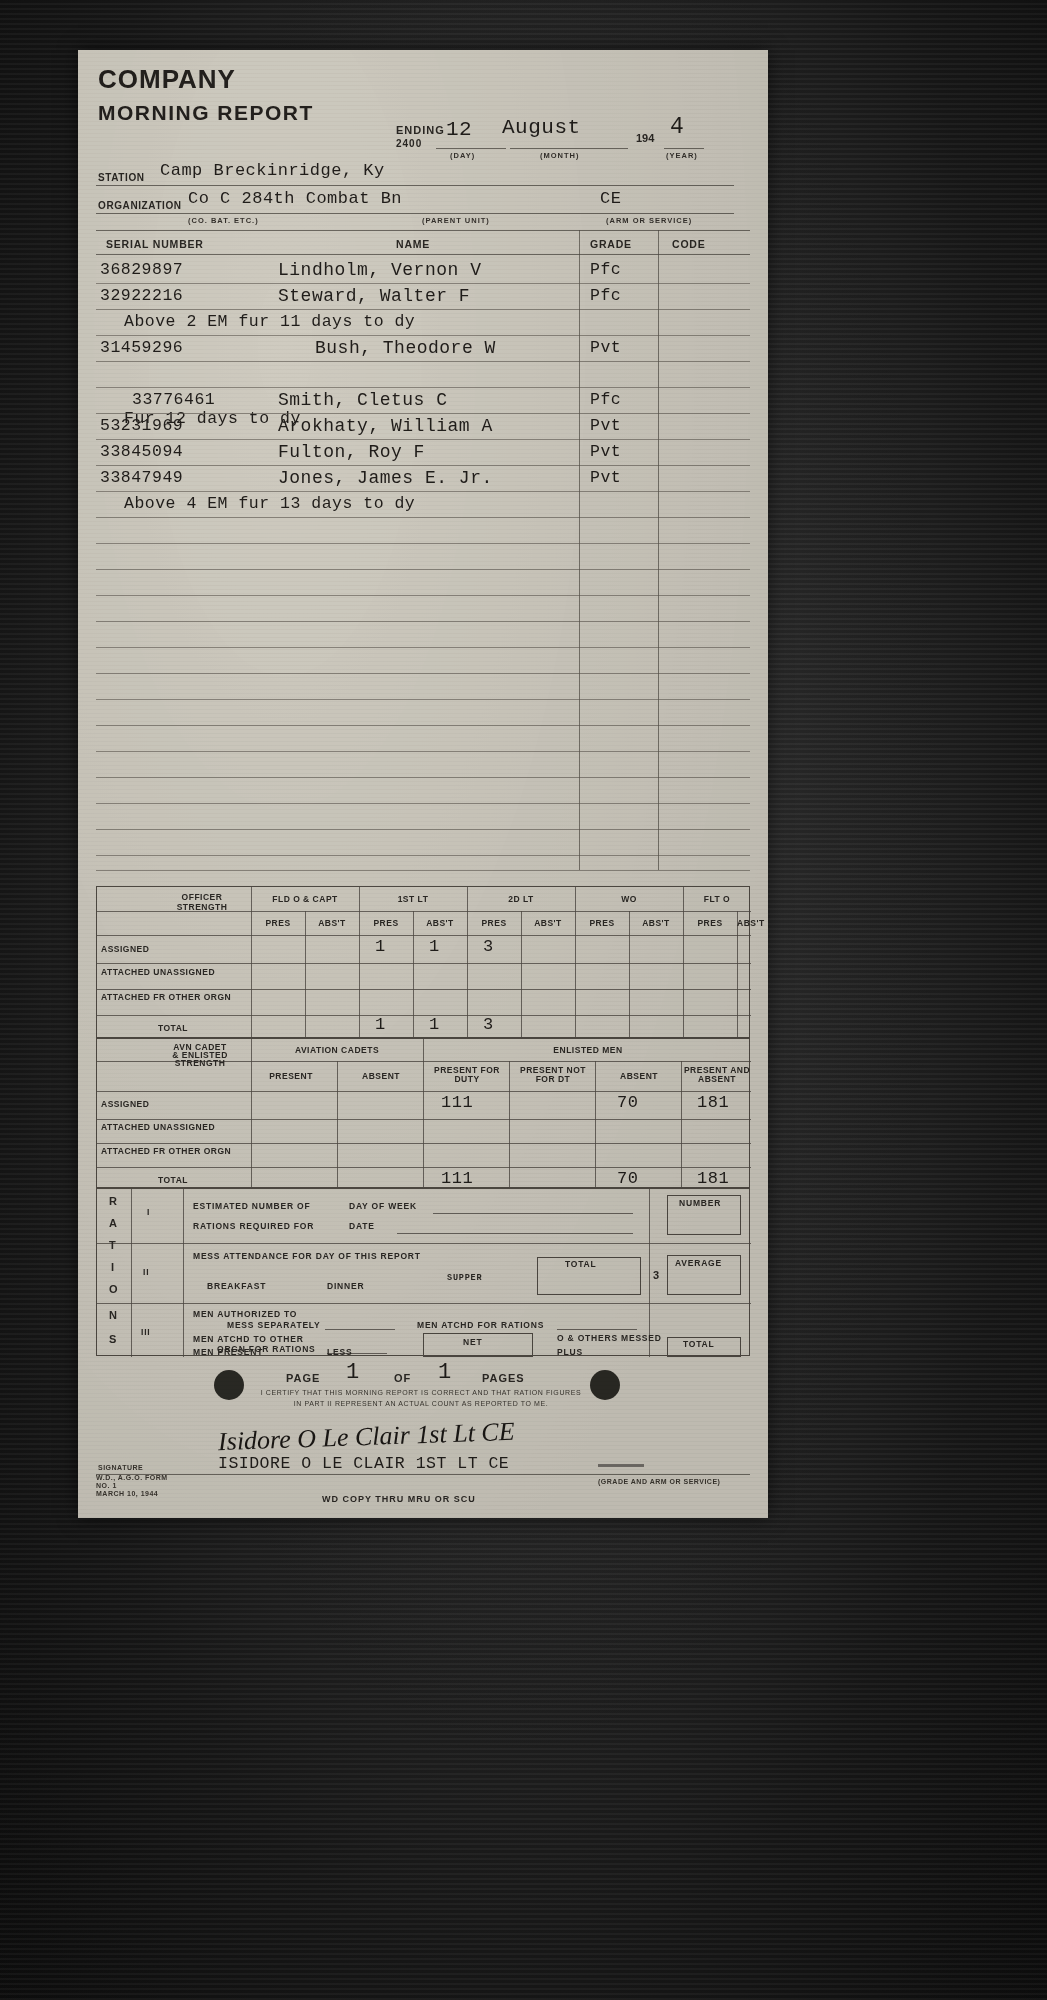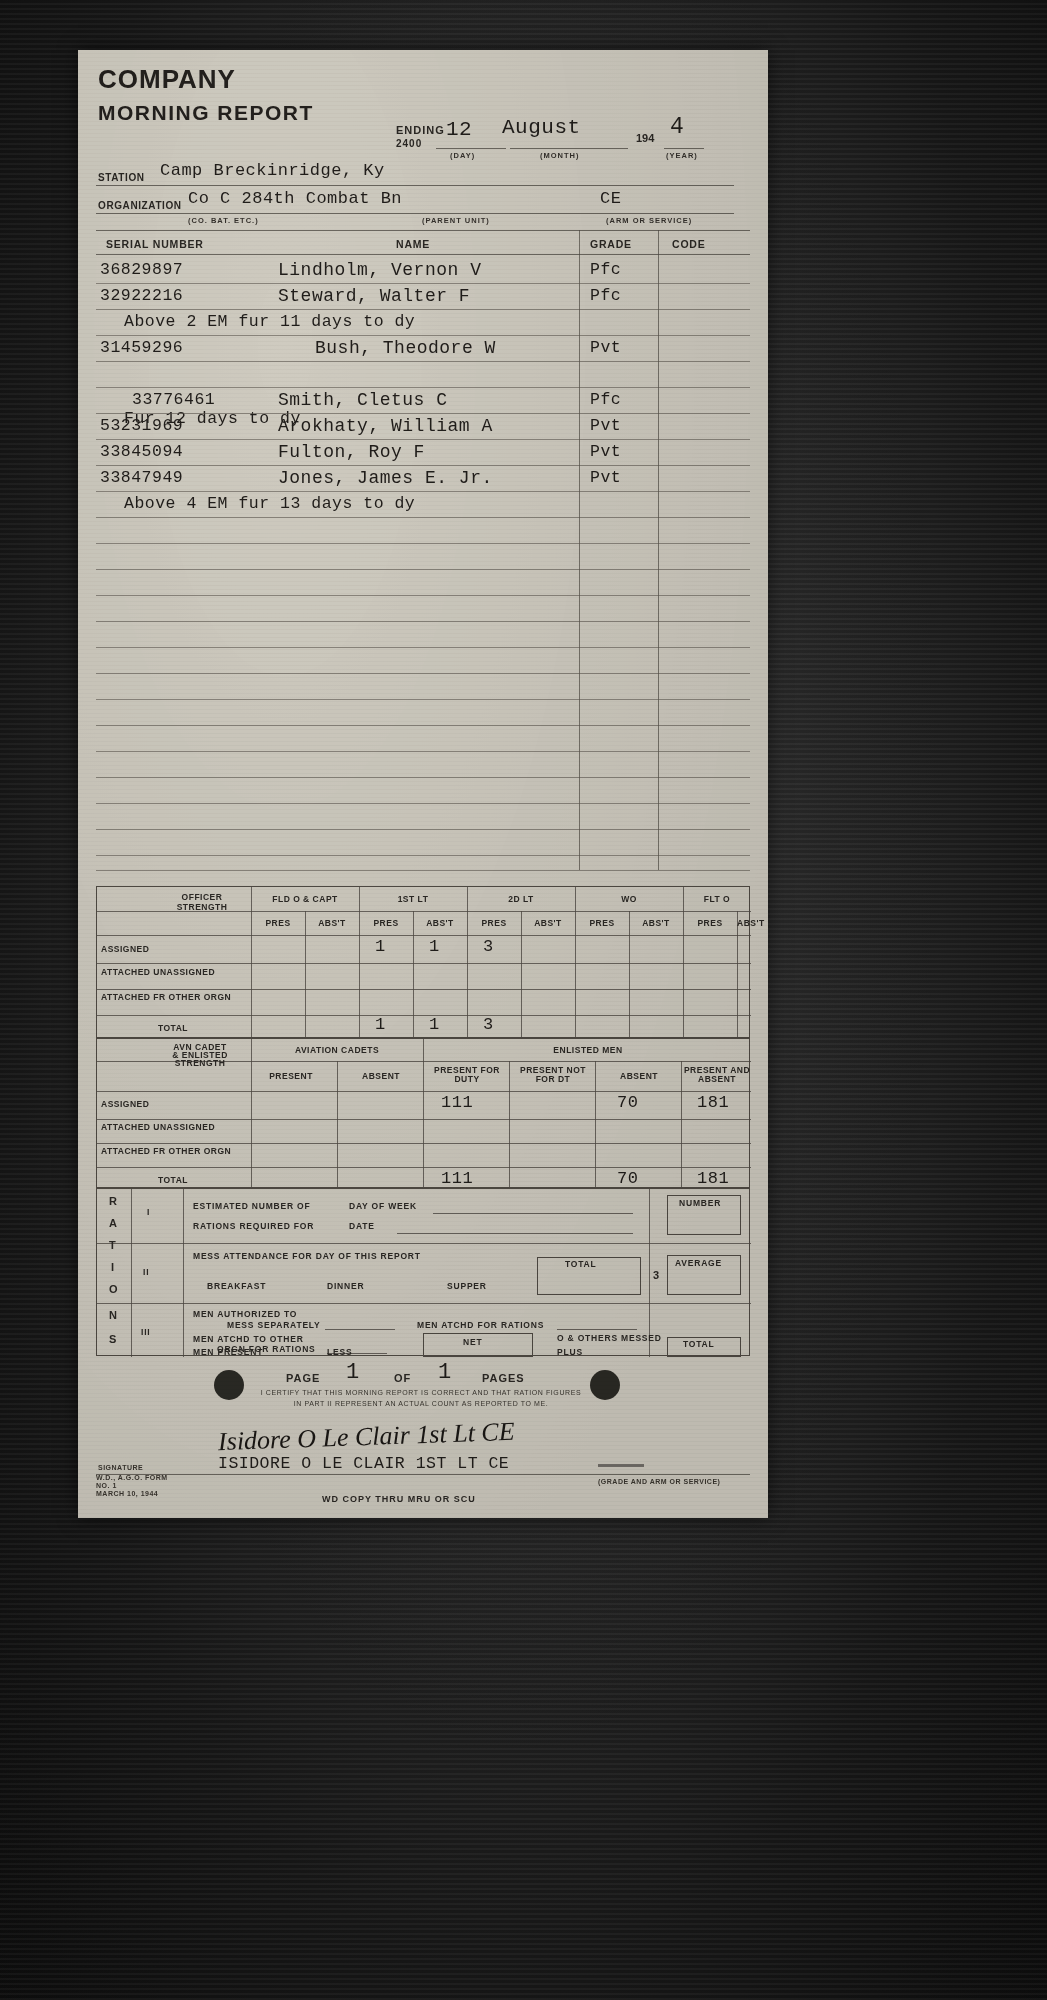--- a/index.html
+++ b/index.html
@@ -304,21 +304,21 @@
       <div class="gl" style="left:336px;top:24px;width:200px;height:1px;"></div>
       <div class="rlbl" style="left:252px;top:32px;">DATE</div>
       <div class="gl" style="left:300px;top:44px;width:236px;height:1px;"></div>
 
       <div class="grid" style="left:570px;top:6px;width:74px;height:40px;"></div>
       <div class="rlbl" style="left:582px;top:9px;">NUMBER</div>
 
       <div class="rlbl" style="left:96px;top:62px;">MESS ATTENDANCE FOR DAY OF THIS REPORT</div>
       <div class="rlbl" style="left:110px;top:92px;">BREAKFAST</div>
       <div class="rlbl" style="left:230px;top:92px;">DINNER</div>
-      <div class="rlbl" style="left:350px;top:92px;">SUPPER</div>
+      <div class="rlbl" style="left:350px;top:84px;font-family:Liberation Mono, monospace;">SUPPER</div>
 
       <div class="grid" style="left:440px;top:68px;width:104px;height:38px;"></div>
       <div class="rlbl" style="left:468px;top:70px;">TOTAL</div>
       <div class="rlbl" style="left:556px;top:80px;font-size:11px;">3</div>
       <div class="grid" style="left:570px;top:66px;width:74px;height:40px;"></div>
       <div class="rlbl" style="left:578px;top:69px;">AVERAGE</div>
 
       <div class="rlbl" style="left:96px;top:120px;">MEN AUTHORIZED TO</div>
       <div class="rlbl" style="left:130px;top:131px;">MESS SEPARATELY</div>
       <div class="gl" style="left:228px;top:140px;width:70px;height:1px;"></div>

